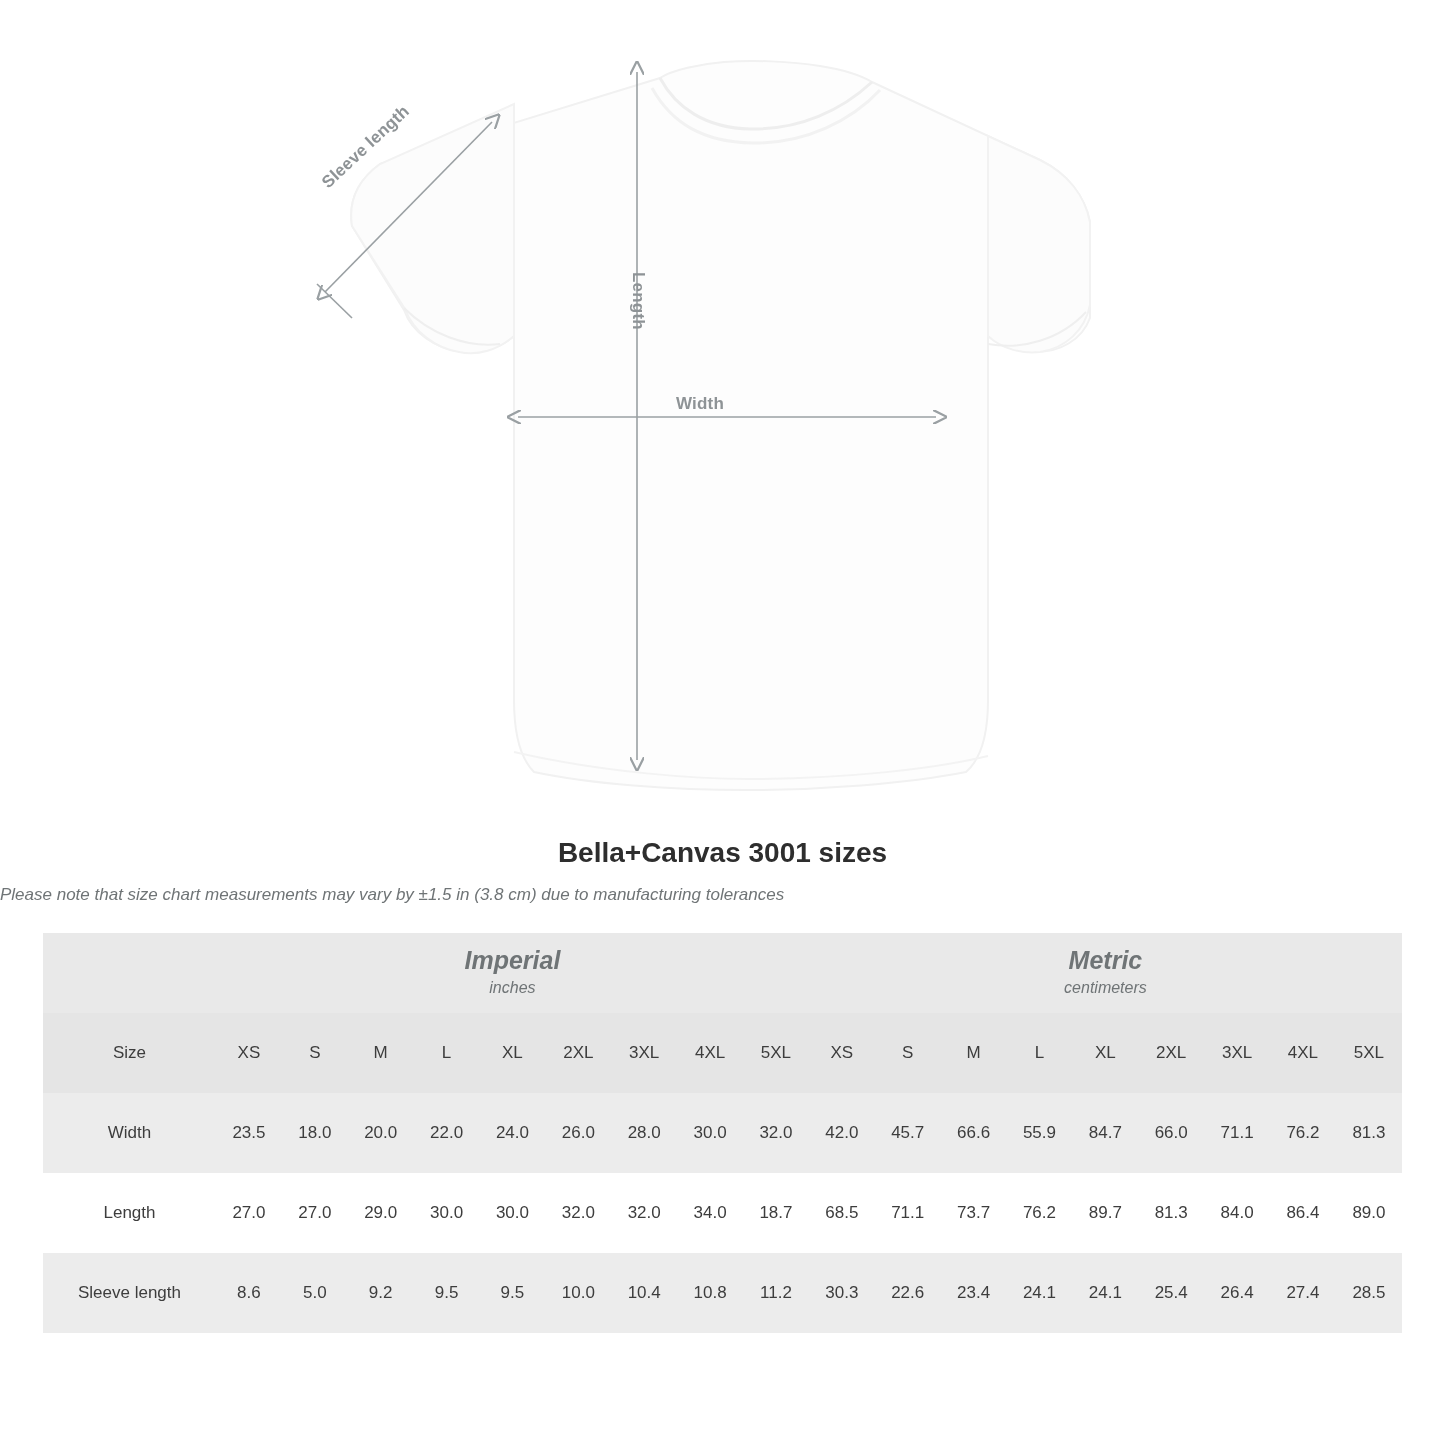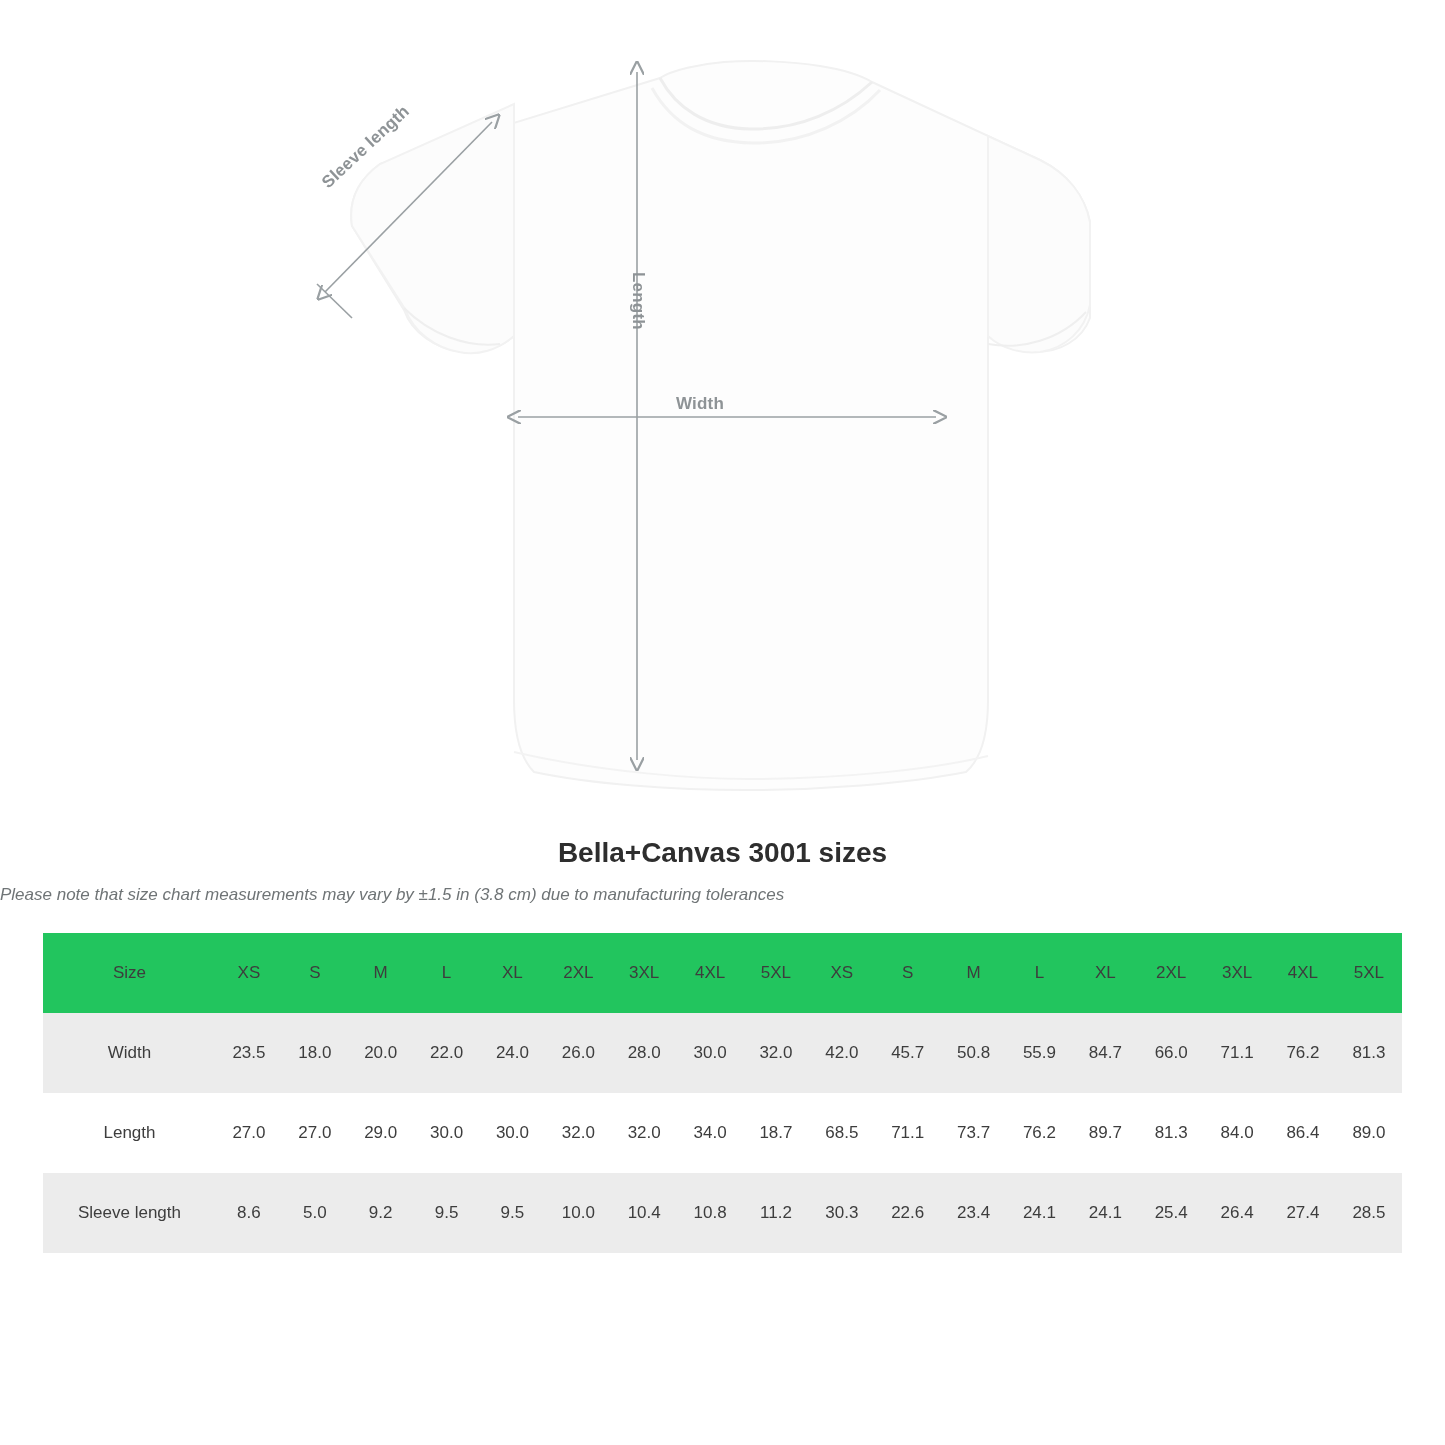--- a/index.html
+++ b/index.html
@@ -111,21 +111,21 @@
     font-style: italic;
     color: #6f7476;
     line-height: 1.6;
   }
   .row-header-cell {
     font-weight: bold;
     color: #3d3d3d;
     font-size: 17px;
   }
   .header-row td {
-    background: #22c55e;
+    background: #e5e5e5;
     font-weight: bold;
     font-size: 17px;
     height: 82px;
   }
   .row-alt td {
     background: #ececec;
   }
   .row-plain td {
     background: #ffffff;
   }
@@ -198,20 +198,31 @@
 
   <div class="title">Bella+Canvas 3001 sizes</div>
   <div class="subtitle">Please note that size chart measurements may vary by ±1.5 in (3.8 cm) due to manufacturing tolerances</div>
 
   <div class="table-wrap">
     <table class="size-table">
       <colgroup>
         <col class="col-head">
       </colgroup>
       <tbody>
+        <tr class="unit-band">
+          <td></td>
+          <td colspan="9">
+            <div class="unit-title">Imperial</div>
+            <div class="unit-sub">inches</div>
+          </td>
+          <td colspan="9">
+            <div class="unit-title">Metric</div>
+            <div class="unit-sub">centimeters</div>
+          </td>
+        </tr>
 
         <tr class="header-row">
           <td class="row-header-cell">Size</td>
           <td>XS</td>
           <td>S</td>
           <td>M</td>
           <td>L</td>
           <td>XL</td>
           <td>2XL</td>
           <td>3XL</td>
@@ -234,21 +245,21 @@
           <td>18.0</td>
           <td>20.0</td>
           <td>22.0</td>
           <td>24.0</td>
           <td>26.0</td>
           <td>28.0</td>
           <td>30.0</td>
           <td>32.0</td>
           <td>42.0</td>
           <td>45.7</td>
-          <td>50.8</td>
+          <td>66.6</td>
           <td>55.9</td>
           <td>84.7</td>
           <td>66.0</td>
           <td>71.1</td>
           <td>76.2</td>
           <td>81.3</td>
         </tr>
 
         <tr class="row-plain">
           <td class="row-header-cell">Length</td>

